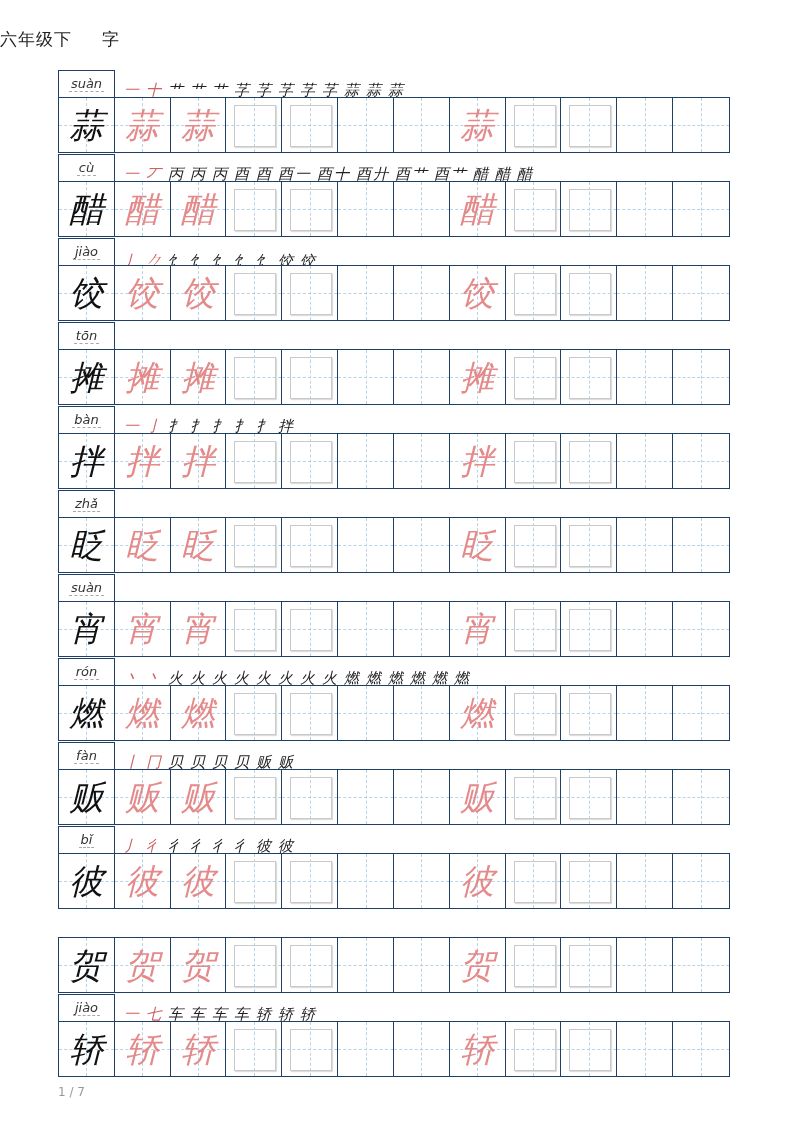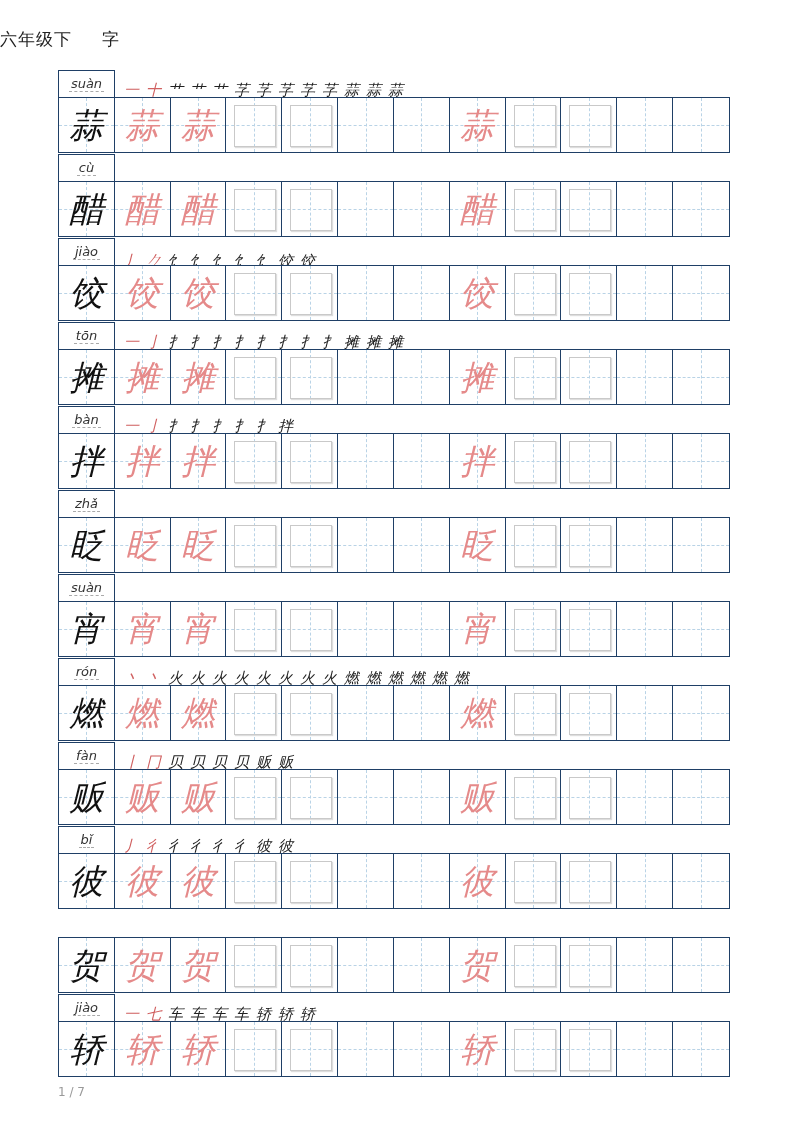--- a/index.html
+++ b/index.html
@@ -65,20 +65,21 @@
         <div class="cell boxed">
           <div class="inner"></div>
         </div>
         <div class="cell blank"></div>
         <div class="cell blank"></div>
       </div>
     </div>
     <div class="unit">
       <div class="hdr">
         <div class="py"><span>cù</span></div>
+        <div class="strokes"><span class="s">一</span><span class="s">丆</span><span class="s">丙</span><span class="s">丙</span><span class="s">丙</span><span class="s">酉</span><span class="s">酉</span><span class="s">酉一</span><span class="s">酉十</span><span class="s">酉廾</span><span class="s">酉艹</span><span class="s">酉艹</span><span class="s">醋</span><span class="s">醋</span><span class="s">醋</span></div>
       </div>
       <div class="grid">
         <div class="cell model">
           <span class="ch">醋</span>
         </div>
         <div class="cell trace">
           <span class="ch">醋</span>
         </div>
         <div class="cell trace">
           <span class="ch">醋</span>
@@ -136,21 +137,20 @@
         <div class="cell boxed">
           <div class="inner"></div>
         </div>
         <div class="cell blank"></div>
         <div class="cell blank"></div>
       </div>
     </div>
     <div class="unit">
       <div class="hdr">
         <div class="py"><span>tōn</span></div>
-        <div class="strokes"><span class="s">一</span><span class="s">亅</span><span class="s">扌</span><span class="s">扌</span><span class="s">扌</span><span class="s">扌</span><span class="s">扌</span><span class="s">扌</span><span class="s">扌</span><span class="s">扌</span><span class="s">摊</span><span class="s">摊</span><span class="s">摊</span></div>
       </div>
       <div class="grid">
         <div class="cell model">
           <span class="ch">摊</span>
         </div>
         <div class="cell trace">
           <span class="ch">摊</span>
         </div>
         <div class="cell trace">
           <span class="ch">摊</span>

